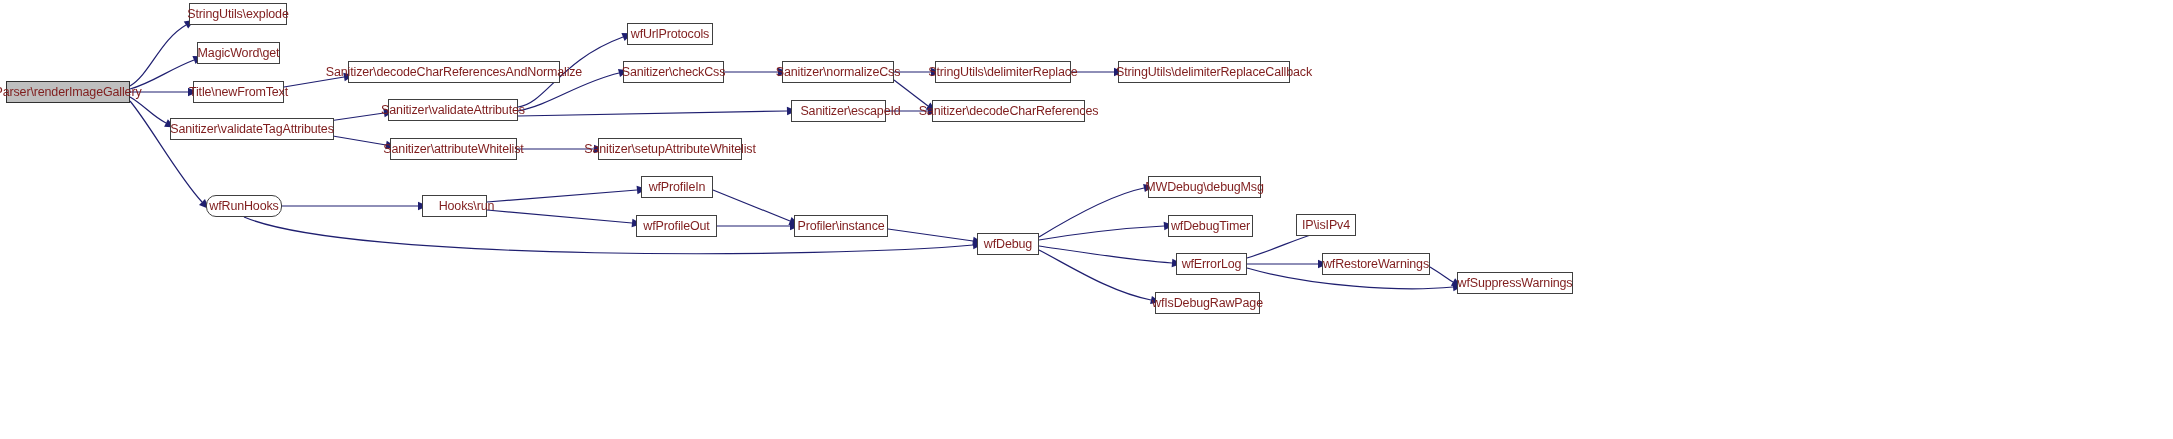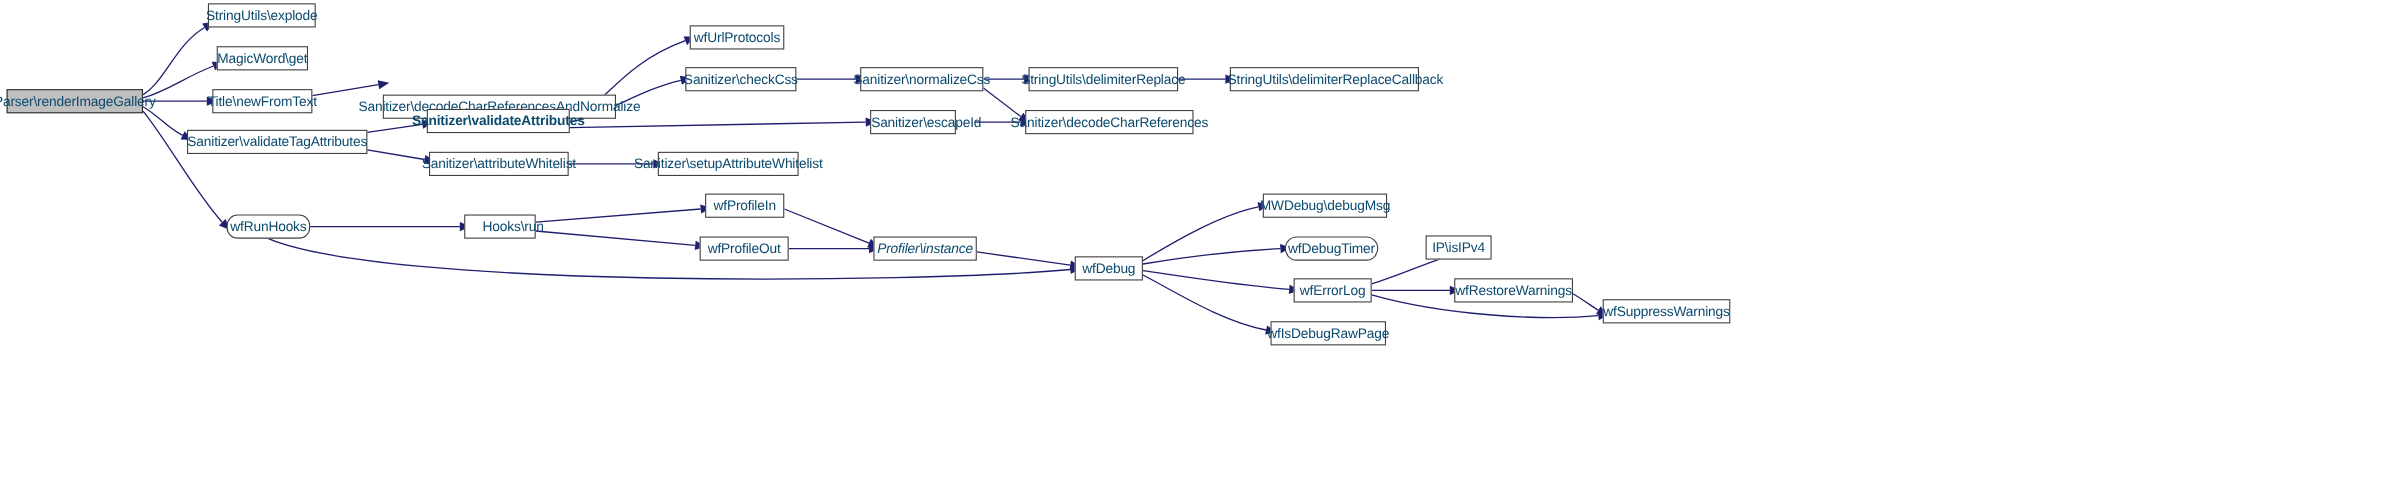--- a/index.html
+++ b/index.html
@@ -21,21 +21,21 @@
     top: 0;
     width: 2173px;
     height: 439px;
     pointer-events: none;
   }
   .node {
     position: absolute;
     box-sizing: border-box;
     border: 1px solid #404040;
     background: #ffffff;
-    color: #0c4a6e;
+    color: #7f1d1d;
     font-size: 12.5px;
     line-height: 1;
     display: flex;
     align-items: center;
     justify-content: center;
     white-space: nowrap;
     letter-spacing: -0.15px;
     cursor: pointer;
   }
   .node.root {
@@ -176,38 +176,38 @@
         <path d="M1430,267 C1440,273 1448,279 1453,282" fill="none" stroke="#1f1f70" stroke-width="1.2"></path>
         <polygon points="0,-4.2 10,0 0,4.2" fill="#1f1f70" transform="translate(1453,282) rotate(30)"></polygon>
       </g>
     </svg>
   <div id="node-layer">
       <div class="node root" style="left: 6px; top: 81px; width: 124px; height: 22px;">Parser\renderImageGallery</div>
       <div class="node" style="left: 189px; top: 3px; width: 98px; height: 22px;">StringUtils\explode</div>
       <div class="node" style="left: 197px; top: 42px; width: 83px; height: 22px;">MagicWord\get</div>
       <div class="node" style="left: 193px; top: 81px; width: 91px; height: 22px;">Title\newFromText</div>
       <div class="node" style="left: 170px; top: 118px; width: 164px; height: 22px;">Sanitizer\validateTagAttributes</div>
-      <div class="node" style="left: 348px; top: 61px; width: 212px; height: 22px; margin-top: 25px;">Sanitizer\decodeCharReferencesAndNormalize</div>
-      <div class="node" style="left: 388px; top: 99px; width: 130px; height: 22px; font-weight: bold;">Sanitizer\validateAttributes</div>
+      <div class="node" style="left: 348px; top: 61px; width: 212px; height: 22px;">Sanitizer\decodeCharReferencesAndNormalize</div>
+      <div class="node" style="left: 388px; top: 99px; width: 130px; height: 22px;">Sanitizer\validateAttributes</div>
       <div class="node" style="left: 390px; top: 138px; width: 127px; height: 22px;">Sanitizer\attributeWhitelist</div>
-      <div class="node" style="left: 598px; top: 138px; width: 128px; height: 22px;">Sanitizer\setupAttributeWhitelist</div>
+      <div class="node" style="left: 598px; top: 138px; width: 144px; height: 22px;">Sanitizer\setupAttributeWhitelist</div>
       <div class="node" style="left: 627px; top: 23px; width: 86px; height: 22px;">wfUrlProtocols</div>
       <div class="node" style="left: 623px; top: 61px; width: 101px; height: 22px;">Sanitizer\checkCss</div>
       <div class="node" style="left: 782px; top: 61px; width: 112px; height: 22px;">Sanitizer\normalizeCss</div>
       <div class="node" style="left: 935px; top: 61px; width: 136px; height: 22px;">StringUtils\delimiterReplace</div>
       <div class="node" style="left: 1118px; top: 61px; width: 172px; height: 22px; padding-left: 20px;">StringUtils\delimiterReplaceCallback</div>
-      <div class="node" style="left: 791px; top: 100px; width: 78px; height: 22px; padding-left: 24px;">Sanitizer\escapeId</div>
+      <div class="node" style="left: 791px; top: 100px; width: 95px; height: 22px; padding-left: 24px;">Sanitizer\escapeId</div>
       <div class="node" style="left: 932px; top: 100px; width: 153px; height: 22px;">Sanitizer\decodeCharReferences</div>
       <div class="node" style="left: 206px; top: 195px; width: 76px; height: 22px; border-radius: 10px;">wfRunHooks</div>
       <div class="node" style="left: 422px; top: 195px; width: 65px; height: 22px; padding-left: 24px;">Hooks\run</div>
       <div class="node" style="left: 641px; top: 176px; width: 72px; height: 22px;">wfProfileIn</div>
       <div class="node" style="left: 636px; top: 215px; width: 81px; height: 22px;">wfProfileOut</div>
-      <div class="node" style="left: 794px; top: 215px; width: 94px; height: 22px; font-style: italic;">Profiler\instance</div>
+      <div class="node" style="left: 794px; top: 215px; width: 94px; height: 22px;">Profiler\instance</div>
       <div class="node" style="left: 977px; top: 233px; width: 62px; height: 22px;">wfDebug</div>
       <div class="node" style="left: 1148px; top: 176px; width: 113px; height: 22px;">MWDebug\debugMsg</div>
-      <div class="node" style="left: 1168px; top: 215px; width: 85px; height: 22px; border-radius: 11px;">wfDebugTimer</div>
+      <div class="node" style="left: 1168px; top: 215px; width: 85px; height: 22px;">wfDebugTimer</div>
       <div class="node" style="left: 1176px; top: 253px; width: 71px; height: 22px;">wfErrorLog</div>
       <div class="node" style="left: 1155px; top: 292px; width: 105px; height: 22px;">wfIsDebugRawPage</div>
       <div class="node" style="left: 1296px; top: 214px; width: 60px; height: 22px;">IP\isIPv4</div>
       <div class="node" style="left: 1322px; top: 253px; width: 108px; height: 22px;">wfRestoreWarnings</div>
       <div class="node" style="left: 1457px; top: 272px; width: 116px; height: 22px;">wfSuppressWarnings</div>
     </div>
 </div>
 
 </body></html>

